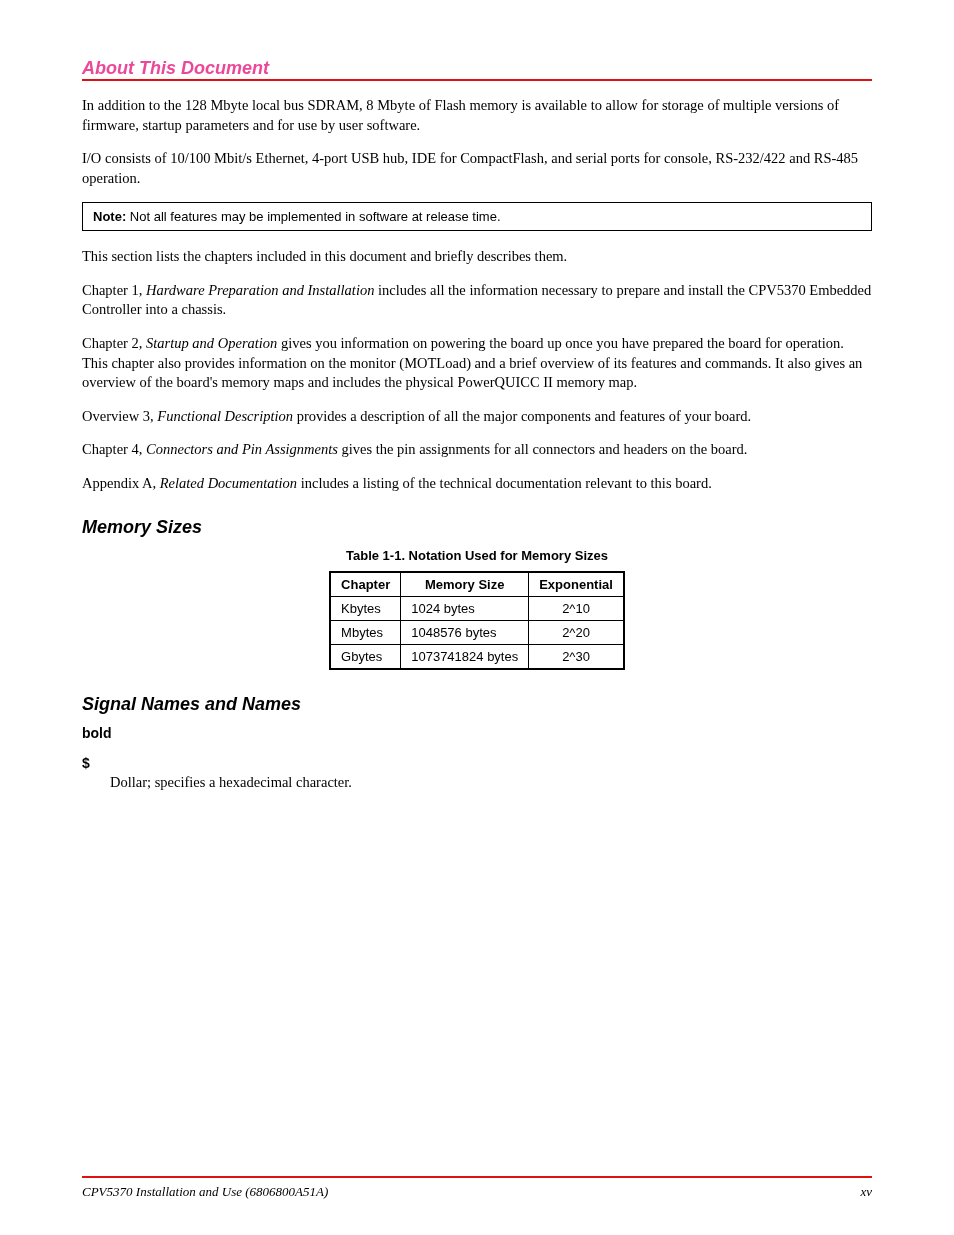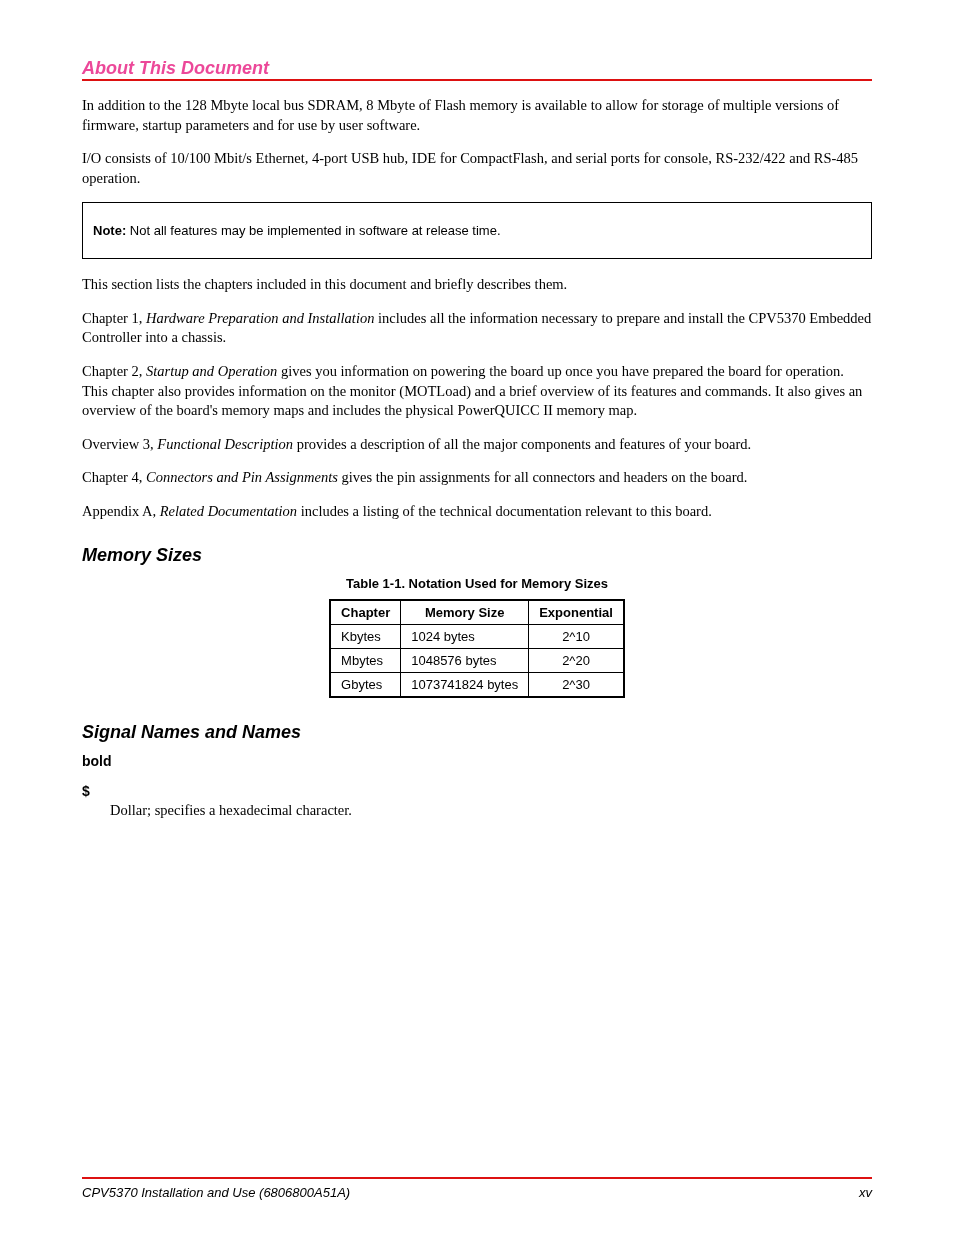--- a/index.html
+++ b/index.html
@@ -8,39 +8,39 @@
   .header{position:absolute;top:58px;left:82px;right:82px;}
   .header-text{font-family:Helvetica,Arial,sans-serif;font-size:18px;
                font-style:italic;font-weight:bold;color:#ec4899;}
   .header-rule{height:2px;background:#d11;}
   .body-area{position:absolute;top:96px;left:82px;right:82px;bottom:96px;}
   .para{font-size:14.5px;line-height:1.35;margin:0 0 14px 0;}
   .h2{font-family:Helvetica,Arial,sans-serif;font-size:22px;font-weight:bold;
       font-style:italic;margin:32px 0 10px 0;}
   .h3{font-family:Helvetica,Arial,sans-serif;font-size:18px;font-weight:bold;
       font-style:italic;margin:24px 0 10px 0;}
-  .note-box{border:1px solid #000;padding:20px 10px;margin:6px 0 16px 0;
+  .note-box{border:1px solid #000;padding:6px 10px;margin:6px 0 16px 0;
             font-family:Helvetica,Arial,sans-serif;font-size:13px;}
   .note-box b{font-weight:bold;}
   .caption{text-align:center;font-family:Helvetica,Arial,sans-serif;
            font-weight:bold;font-size:13px;margin:4px 0 8px 0;}
   .tbl-wrap{display:flex;justify-content:center;margin:0 0 24px 0;}
   table.memtbl{border-collapse:collapse;border:2px solid #000;}
   table.memtbl th,table.memtbl td{border:1px solid #000;padding:4px 10px;
         font-family:Helvetica,Arial,sans-serif;font-size:13px;text-align:center;}
   table.memtbl th{font-weight:bold;}
   table.memtbl td.left{text-align:left;}
   .term-block{margin:0 0 14px 0;}
   .term{font-family:Helvetica,Arial,sans-serif;font-weight:bold;font-size:14px;
         display:block;margin-bottom:2px;}
   .term-def{font-size:14.5px;line-height:1.35;margin-left:28px;}
   .footer{position:absolute;left:82px;right:82px;bottom:35px;}
   .footer-rule{height:2px;background:#d11;margin-bottom:6px;}
   .footer-row{display:flex;justify-content:space-between;
-              font-family:Liberation Sans, sans-serif;font-style:italic;
+              font-family:Liberation Serif, serif;font-style:italic;
               font-size:13px;color:#000;}
 </style>
 </head>
 <body>
 
 <div class="header">
   <span class="header-text">About This Document</span>
   <div class="header-rule"></div>
 </div>
 

